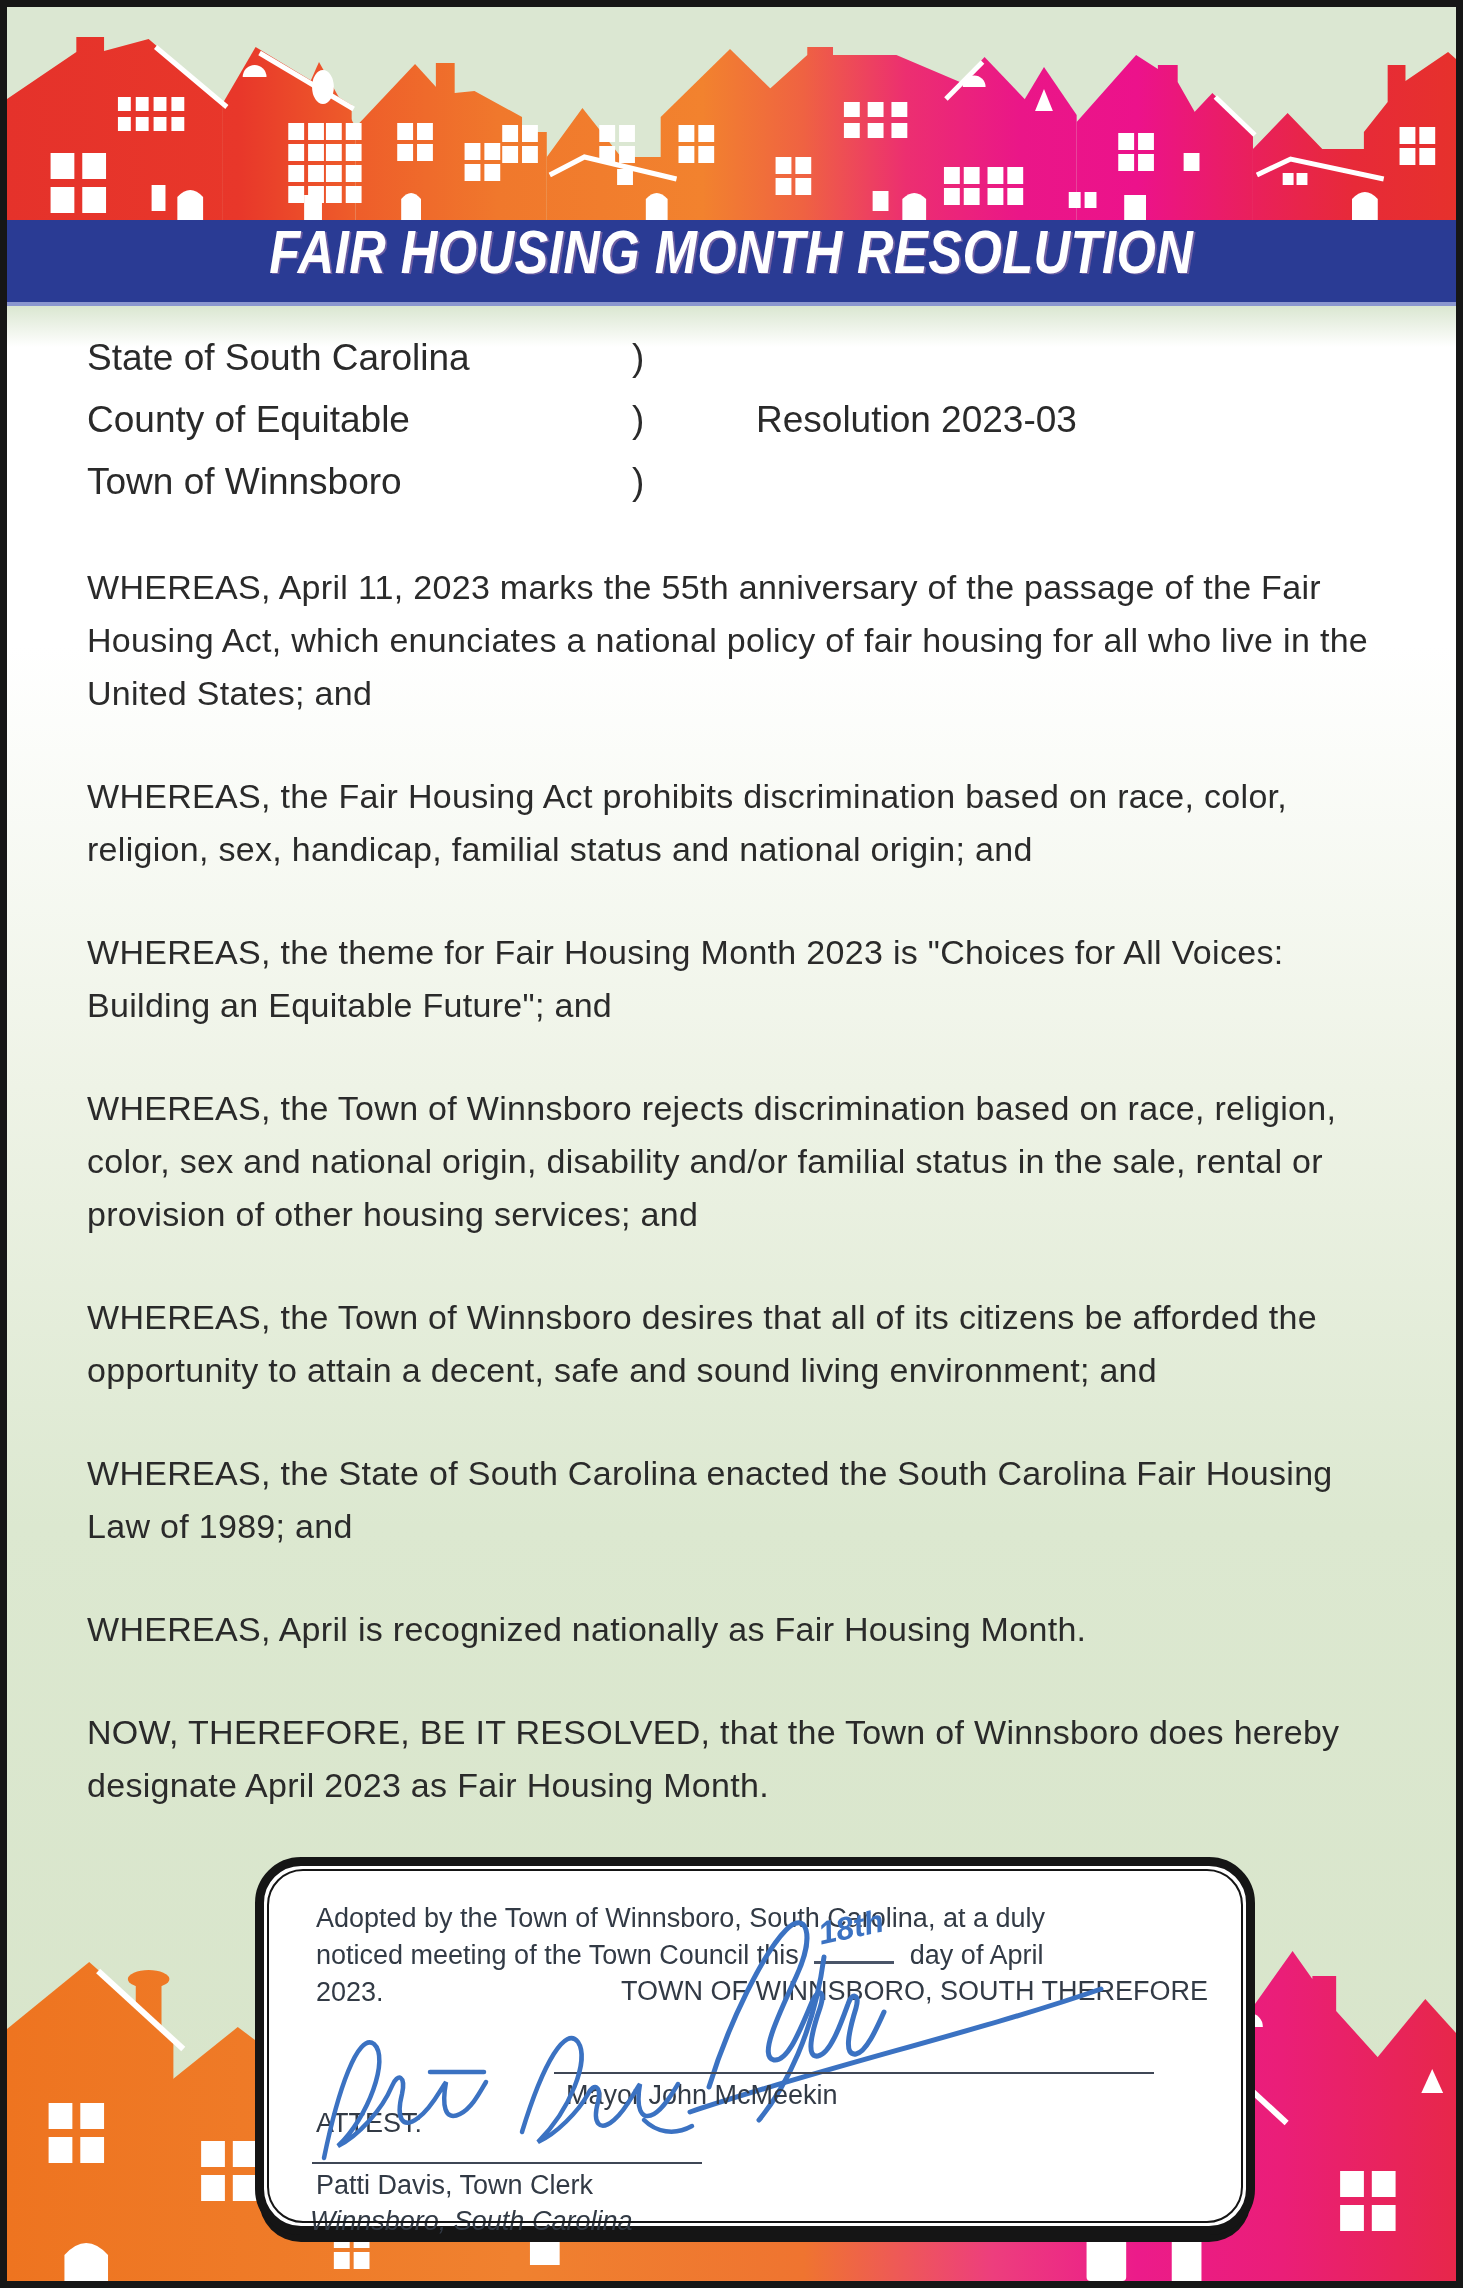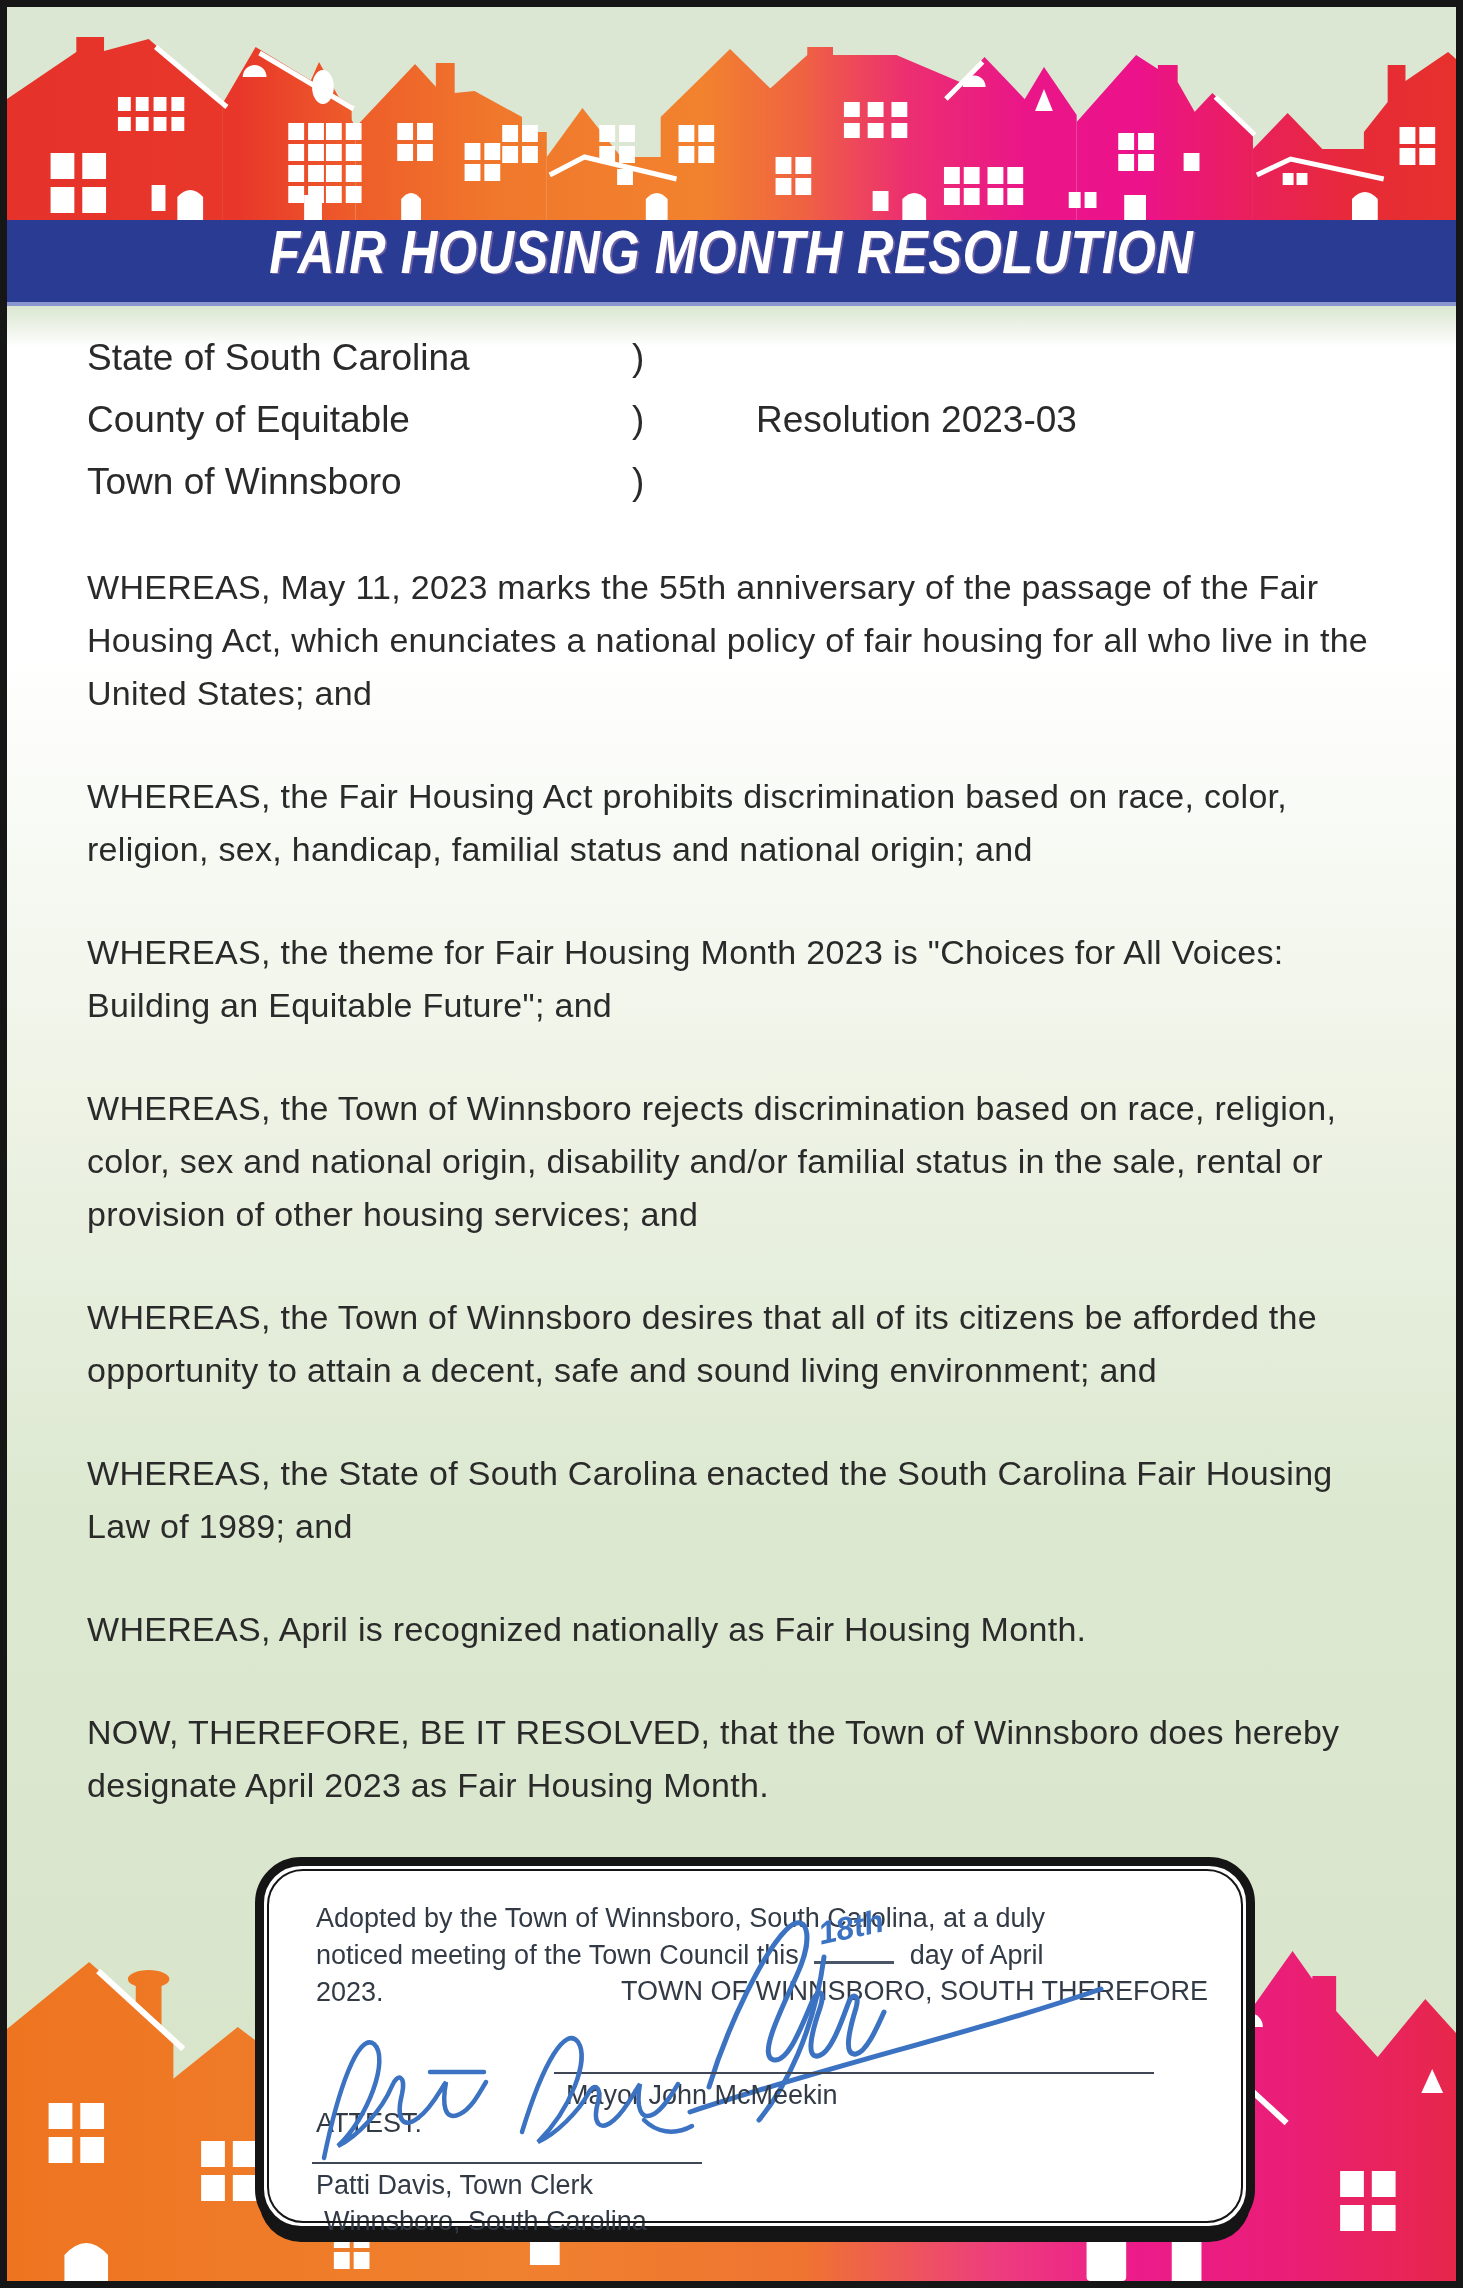--- a/index.html
+++ b/index.html
@@ -37,21 +37,21 @@
   .day-blank{display:inline-block;width:80px;border-bottom:3px solid #4a5568;position:relative;height:24px;margin:0 8px;vertical-align:baseline;}
   .day-hand{position:absolute;left:4px;top:-28px;color:#3b72c2;font-size:32px;font-style:italic;font-weight:bold;transform:rotate(-12deg);white-space:nowrap;}
   .org-line{position:absolute;right:18px;top:96px;text-align:right;}
   .mayor-sig{position:absolute;left:240px;top:-18px;width:640px;height:270px;overflow:visible;}
   .mayor-line{position:absolute;left:270px;top:192px;width:600px;border-top:2px solid #3f4756;}
   .mayor-name{position:absolute;left:282px;top:200px;}
   .attest{position:absolute;left:32px;top:228px;}
   .clerk-sig{position:absolute;left:10px;top:100px;width:400px;height:190px;overflow:visible;}
   .clerk-line{position:absolute;left:28px;top:282px;width:390px;border-top:2px solid #3f4756;}
   .clerk-name{position:absolute;left:32px;top:290px;}
-  .clerk-place{position:absolute;left:40px;top:326px;}
+  .clerk-place{position:absolute;left:26px;top:326px;font-style:italic;}
   .bottom-band{position:absolute;bottom:0;left:0;width:100%;height:450px;z-index:1;}
   .bottom-band svg{display:block;width:100%;height:100%;}
 </style>
 </head>
 <body>
 
 <div class="page">
 
   <div class="top-band">
     <svg viewBox="0 0 1463 213" preserveAspectRatio="none">
@@ -183,21 +183,21 @@
         <span class="cap-paren">)</span>
         <span class="cap-note">Resolution 2023-03</span>
       </div>
       <div class="cap-row">
         <span class="cap-entity">Town of Winnsboro</span>
         <span class="cap-paren">)</span>
         <span class="cap-note"></span>
       </div>
     </div>
     <div class="paras">
-      <p>WHEREAS, May 11, 2023 marks the 55th anniversary of the passage of the Fair Housing Act, which enunciates a national policy of fair housing for all who live in the United States; and</p>
+      <p>WHEREAS, April 11, 2023 marks the 55th anniversary of the passage of the Fair Housing Act, which enunciates a national policy of fair housing for all who live in the United States; and</p>
       <p>WHEREAS, the Fair Housing Act prohibits discrimination based on race, color, religion, sex, handicap, familial status and national origin; and</p>
       <p>WHEREAS, the theme for Fair Housing Month 2023 is "Choices for All Voices: Building an Equitable Future"; and</p>
       <p>WHEREAS, the Town of Winnsboro rejects discrimination based on race, religion, color, sex and national origin, disability and/or familial status in the sale, rental or provision of other housing services; and</p>
       <p>WHEREAS, the Town of Winnsboro desires that all of its citizens be afforded the opportunity to attain a decent, safe and sound living environment; and</p>
       <p>WHEREAS, the State of South Carolina enacted the South Carolina Fair Housing Law of 1989; and</p>
       <p>WHEREAS, April is recognized nationally as Fair Housing Month.</p>
       <p>NOW, THEREFORE, BE IT RESOLVED, that the Town of Winnsboro does hereby designate April 2023 as Fair Housing Month.</p>
     </div>
   </div>
 

